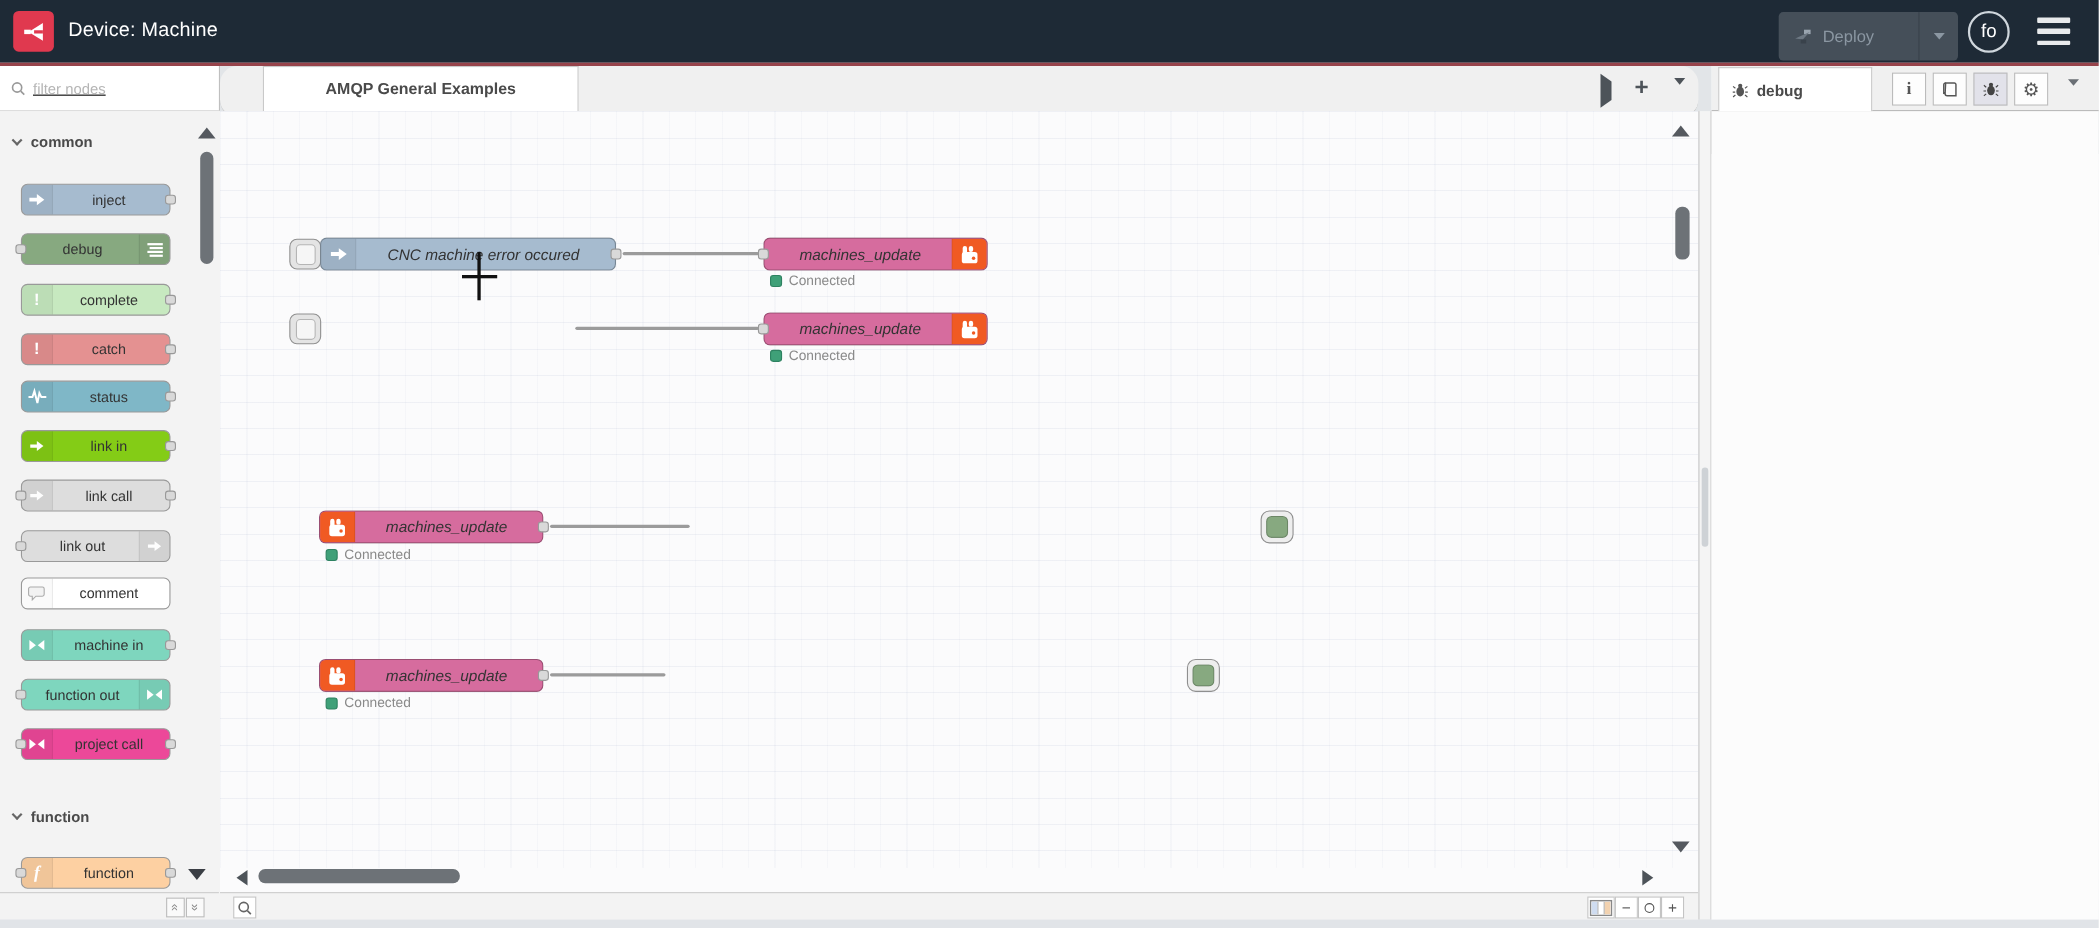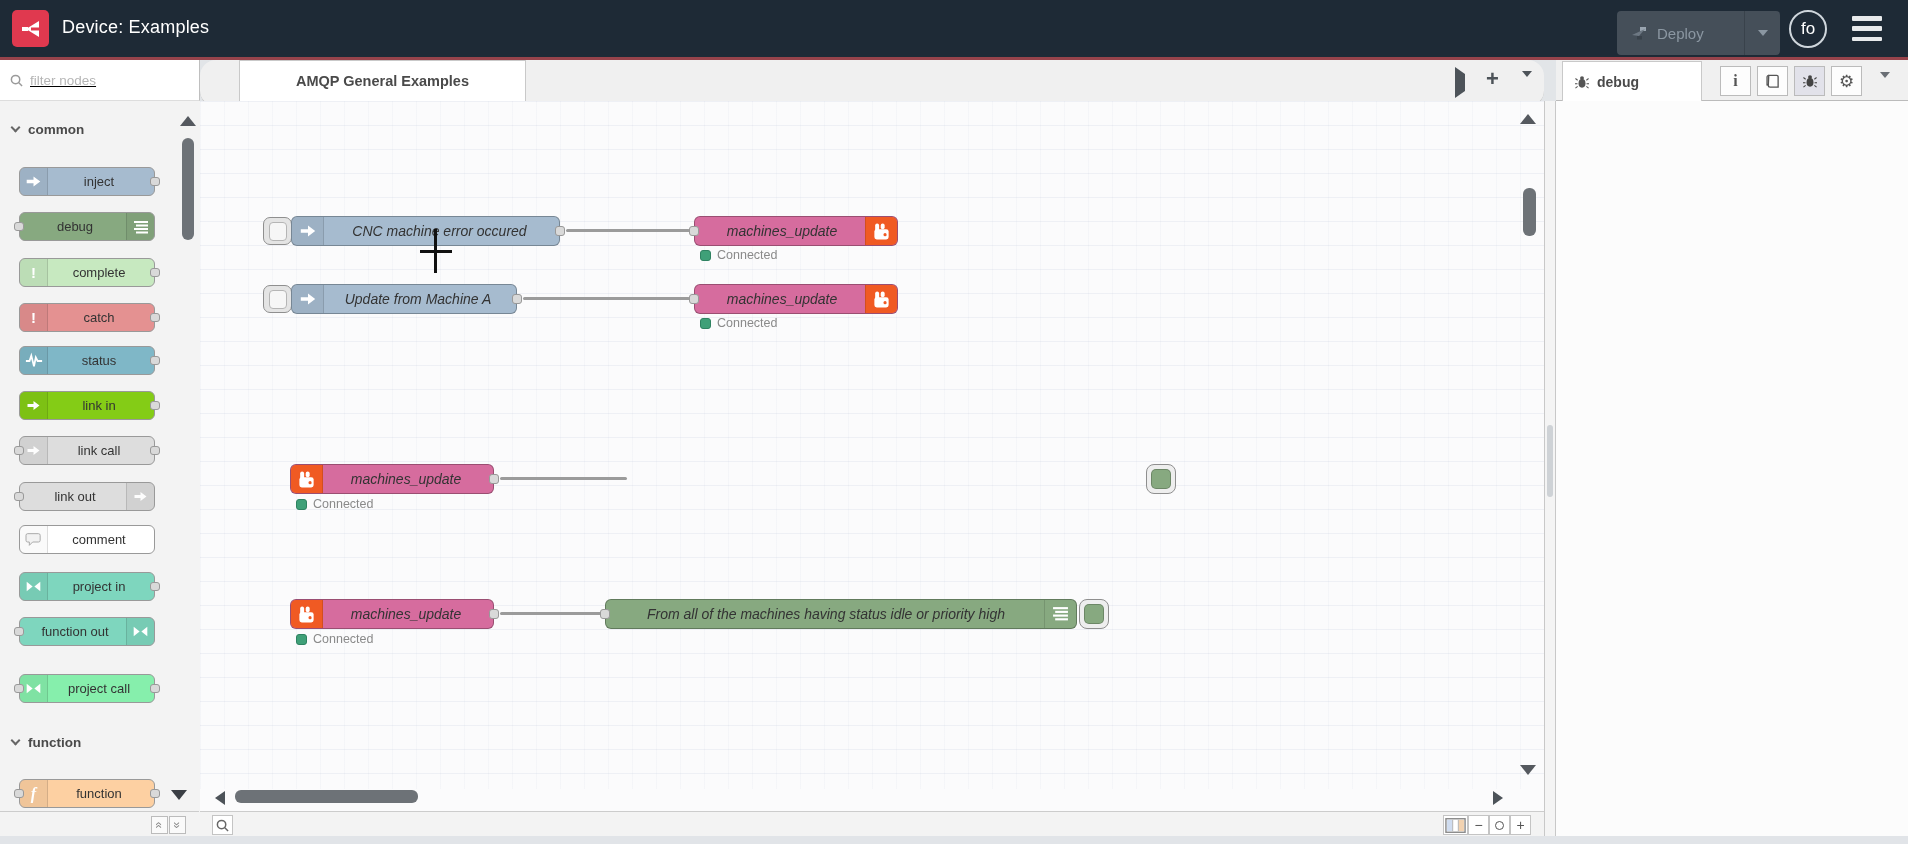--- a/index.html
+++ b/index.html
@@ -147,21 +147,21 @@
 <div id="app">
 
   <div id="header" class="abs"></div>
   <div id="logo" class="abs">
     <svg width="24" height="24" viewBox="0 0 24 24">
       <path d="M20 4 L7 12 L20 20 z" fill="#fff"></path>
       <rect x="3" y="10" width="6" height="4" fill="#fff"></rect>
       <path d="M12 10.5 h8 v3 h-8 z" fill="#e0394f"></path>
     </svg>
   </div>
-  <div id="app-title" class="abs">Device: Examples</div>
+  <div id="app-title" class="abs">Device: Machine</div>
   <div id="deploy" class="abs">
     <span class="dp-main">
       <svg width="17" height="15" viewBox="0 0 17 15">
         <rect x="9" y="1" width="6" height="4" fill="#9aa5b0"></rect>
         <path d="M1 9 L14 3 L8 10 z" fill="#6d7883"></path>
         <rect x="6" y="10" width="5" height="3.5" fill="#39424b"></rect>
       </svg>
       <span>Deploy</span>
     </span>
     <span class="dp-caret">
@@ -291,36 +291,36 @@
       <span class="plabel" style="padding-left:24px;">comment</span>
     </div>
 
     <div class="pnode abs" style="top:471px;background:#7ed6be;">
       <span class="picon l">
         <svg width="17" height="13" viewBox="0 0 20 15">
             <path d="M2 2 l7 5.5 L2 13 z" fill="#fff"></path>
             <path d="M18 2 l-7 5.5 L18 13 z" fill="#fff"></path>
           </svg>
         </span>
-      <span class="plabel" style="padding-left:24px;">project in</span>
+      <span class="plabel" style="padding-left:24px;">machine in</span>
       <span class="pport r"></span>
     </div>
 
     <div class="pnode abs" style="top:516px;background:#7ed6be;">
       <span class="picon r">
         <svg width="17" height="13" viewBox="0 0 20 15">
             <path d="M2 2 l7 5.5 L2 13 z" fill="#fff"></path>
             <path d="M18 2 l-7 5.5 L18 13 z" fill="#fff"></path>
           </svg>
         </span>
       <span class="plabel" style="padding-right:24px;">function out</span>
       <span class="pport l"></span>
     </div>
 
-    <div class="pnode abs" style="top:573px;background:#86efac;">
+    <div class="pnode abs" style="top:561px;background:#ec4899;">
       <span class="picon l">
         <svg width="17" height="13" viewBox="0 0 20 15">
             <path d="M2 2 l7 5.5 L2 13 z" fill="#fff"></path>
             <path d="M18 2 l-7 5.5 L18 13 z" fill="#fff"></path>
           </svg>
         </span>
       <span class="plabel" style="padding-left:24px;">project call</span>
       <span class="pport l"></span>
       <span class="pport r"></span>
     </div>
@@ -378,29 +378,20 @@
         </span>
       <span class="flabel" style="padding-right:28px;">machines_update</span>
       <span class="fport l"></span>
     </div>
     <div class="nstatus" style="left:500px;top:147px;">
       <span class="sdot"></span>
       <span>Connected</span>
     </div>
 
     <div class="inject-btn" style="left:63px;top:184px;"></div>
-    <div class="fnode" style="left:91px;top:183px;width:226px;background:#a6bbcf;">
-      <span class="ficon l shade">
-        <svg width="18" height="18" viewBox="0 0 20 20">
-            <path d="M2 8 h8 V4 l8 6 -8 6 v-4 H2 z" fill="#fff"></path>
-          </svg>
-        </span>
-      <span class="flabel" style="padding-left:28px;">Update from Machine A</span>
-      <span class="fport r"></span>
-    </div>
     <div class="wire" style="left:323px;top:196px;width:167px;"></div>
     <div class="fnode" style="left:494px;top:183px;width:204px;background:#d66c9e;">
       <span class="ficon r amqp">
         <svg width="19" height="19" viewBox="0 0 24 24">
           <rect x="4" y="2" width="5" height="11" rx="2.5" fill="#fff"></rect>
           <rect x="11" y="2" width="5" height="7" rx="2.5" fill="#fff"></rect>
           <rect x="3" y="9" width="18" height="13" rx="3" fill="#fff"></rect>
           <circle cx="16.5" cy="16" r="2" fill="#f05a23"></circle>
           </svg>
         </span>
@@ -439,32 +430,20 @@
           <rect x="4" y="2" width="5" height="11" rx="2.5" fill="#fff"></rect>
           <rect x="11" y="2" width="5" height="7" rx="2.5" fill="#fff"></rect>
           <rect x="3" y="9" width="18" height="13" rx="3" fill="#fff"></rect>
           <circle cx="16.5" cy="16" r="2" fill="#f05a23"></circle>
           </svg>
         </span>
       <span class="flabel" style="padding-left:28px;">machines_update</span>
       <span class="fport r"></span>
     </div>
     <div class="wire" style="left:300px;top:511px;width:105px;"></div>
-    <div class="fnode" style="left:405px;top:498px;width:472px;background:#87a980;">
-      <span class="ficon r">
-        <svg class="list-icon" width="17" height="16" viewBox="0 0 16 14">
-          <rect x="1" y="0.5" width="14" height="2"></rect>
-            <rect x="3" y="4" width="12" height="2"></rect>
-          <rect x="1" y="7.5" width="14" height="2"></rect>
-            <rect x="3" y="11" width="12" height="2"></rect>
-          </svg>
-        </span>
-      <span class="flabel" style="padding-right:30px;">From all of the machines having status idle or priority high</span>
-      <span class="fport l"></span>
-    </div>
     <div class="toggle-btn" style="left:879px;top:498px;">
         <span class="inner"></span>
       </div>
     <div class="nstatus" style="left:96px;top:531px;">
       <span class="sdot"></span>
       <span>Connected</span>
     </div>
 
     <div class="xhair-h" style="left:220px;top:149px;"></div>
     <div class="xhair-v" style="left:234px;top:128px;"></div>

